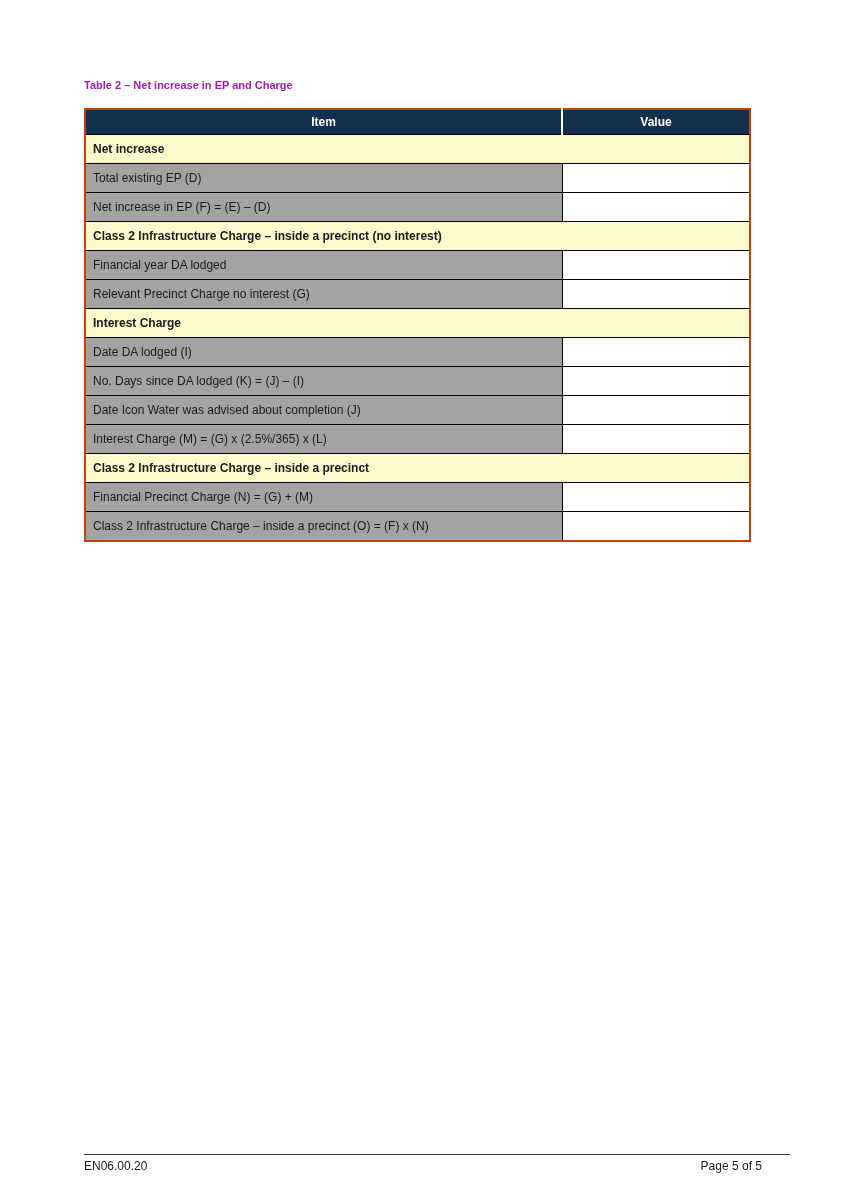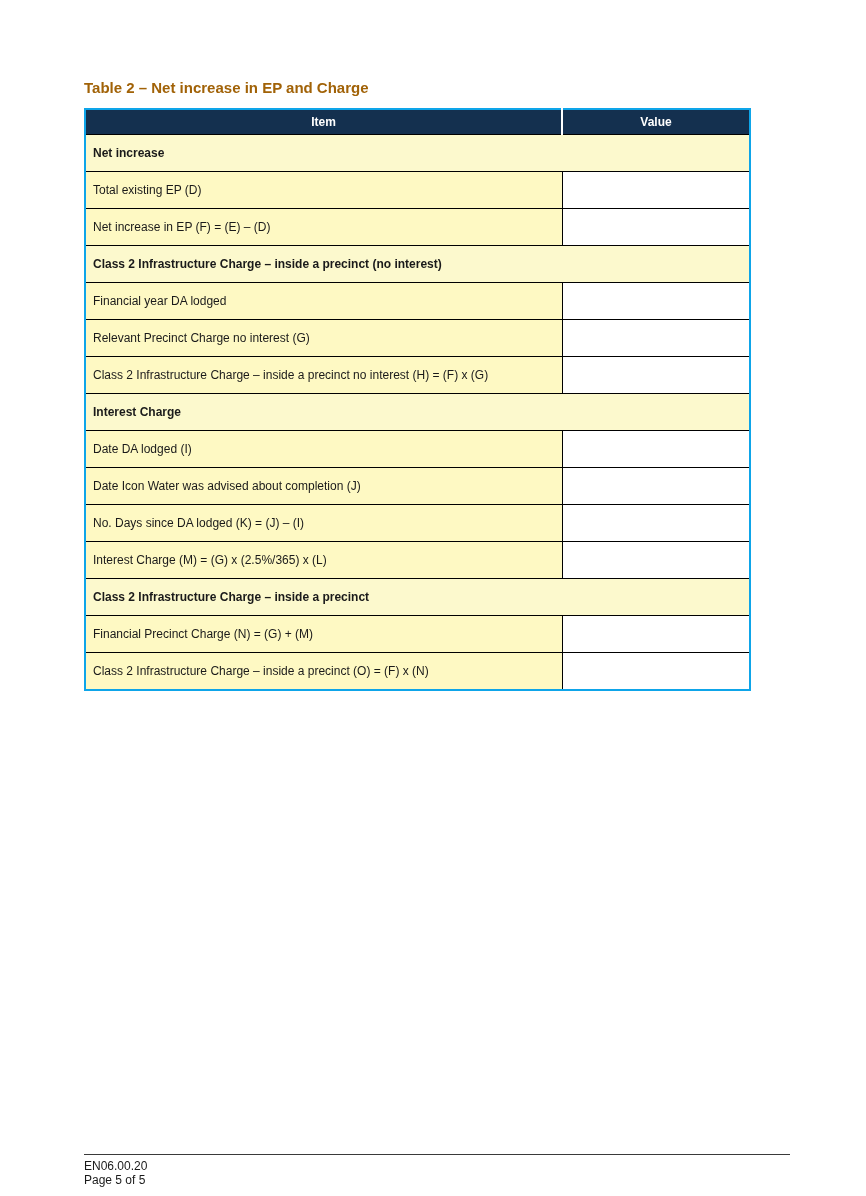--- a/index.html
+++ b/index.html
@@ -12,73 +12,72 @@
     height: 1196px;
     position: relative;
     font-family: "Liberation Sans", "DejaVu Sans", sans-serif;
     color: #1a1a1a;
     overflow: hidden;
   }
   .page-title {
     position: absolute;
     left: 84px;
     top: 79px;
-    font-size: 15px;
+    font-size: 11px;
     font-weight: bold;
-    color: #a16207;
+    color: #a21caf;
     white-space: nowrap;
   }
   .doc-table {
     position: absolute;
     left: 84px;
     top: 108px;
     width: 665px;
     border-collapse: collapse;
     table-layout: fixed;
     font-size: 12px;
   }
   .doc-table td, .doc-table th {
     border: 1px solid #000000;
     padding: 0 0 0 7px;
     vertical-align: middle;
     overflow: hidden;
     white-space: nowrap;
   }
-  .doc-table { border: 2px solid #0ea5e9; }
+  .doc-table { border: 2px solid #c2410c; }
   .doc-table thead th {
     background: var(--header-bg, #14304F);
     color: var(--header-text, #ffffff);
     font-weight: bold;
     text-align: center;
     height: 24px;
     padding: 0;
     border-color: #000000;
   }
   .doc-table thead th.value-head {
     border-left: 2px solid #ffffff;
   }
-  .doc-table tbody tr { height: 37px; }
+  .doc-table tbody tr { height: 29px; }
   .section-cell {
     background: var(--section-bg, #FCF9CD);
     font-weight: bold;
   }
-  .item-cell { background: #fef9c3; }
+  .item-cell { background: #a3a3a3; }
   .value-cell { background: #ffffff; }
   .page-footer {
     position: absolute;
     left: 84px;
     top: 1154px;
     width: 706px;
     border-top: 1px solid #3a3a3a;
     padding-top: 4px;
     display: flex;
     justify-content: space-between;
     font-size: 12px;
     color: #1a1a1a;
-    flex-direction: column;
   }
   .footer-right { margin-right: 28px; }
 </style>
 </head>
 <body>
 
 <div class="page-title">Table 2 – Net increase in EP and Charge</div>
 
 <table class="doc-table">
   <colgroup>
@@ -108,36 +107,32 @@
       </tr>
       <tr>
         <td class="item-cell">Financial year DA lodged</td>
         <td class="value-cell"></td>
       </tr>
       <tr>
         <td class="item-cell">Relevant Precinct Charge no interest (G)</td>
         <td class="value-cell"></td>
       </tr>
       <tr>
-        <td class="item-cell">Class 2 Infrastructure Charge – inside a precinct no interest (H) = (F) x (G)</td>
-        <td class="value-cell"></td>
-      </tr>
-      <tr>
         <td colspan="2" class="section-cell">Interest Charge</td>
       </tr>
       <tr>
         <td class="item-cell">Date DA lodged (I)</td>
         <td class="value-cell"></td>
       </tr>
       <tr>
-        <td class="item-cell">Date Icon Water was advised about completion (J)</td>
+        <td class="item-cell">No. Days since DA lodged (K) = (J) – (I)</td>
         <td class="value-cell"></td>
       </tr>
       <tr>
-        <td class="item-cell">No. Days since DA lodged (K) = (J) – (I)</td>
+        <td class="item-cell">Date Icon Water was advised about completion (J)</td>
         <td class="value-cell"></td>
       </tr>
       <tr>
         <td class="item-cell">Interest Charge (M) = (G) x (2.5%/365) x (L)</td>
         <td class="value-cell"></td>
       </tr>
       <tr>
         <td colspan="2" class="section-cell">Class 2 Infrastructure Charge – inside a precinct</td>
       </tr>
       <tr>

